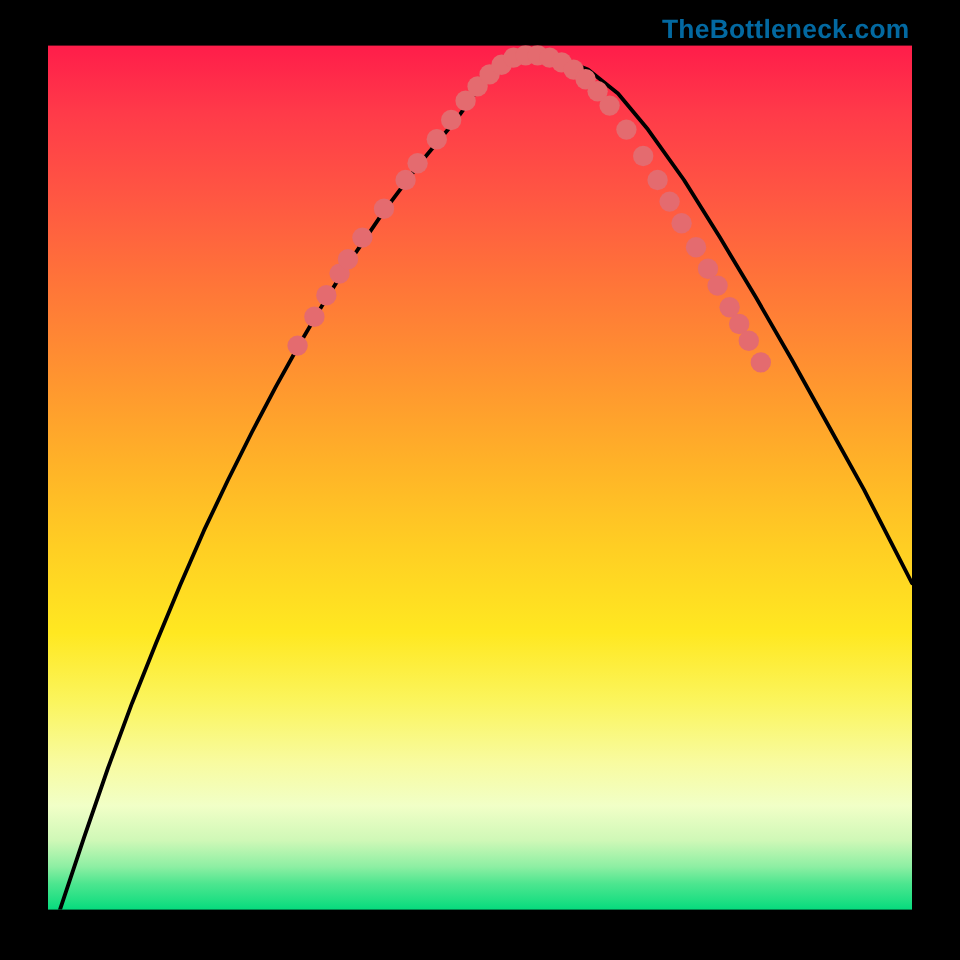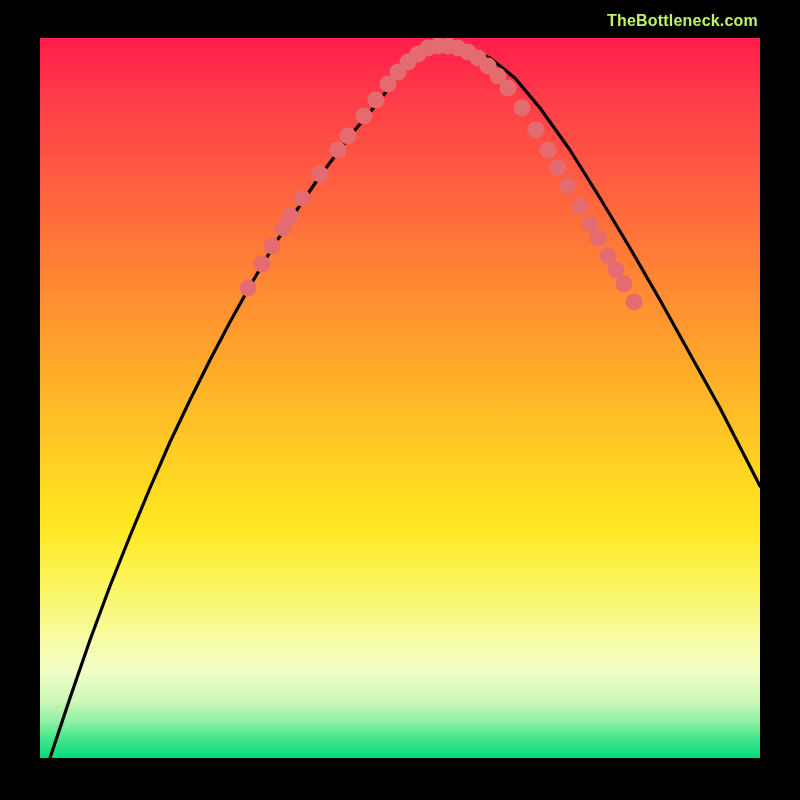--- a/index.html
+++ b/index.html
@@ -27,22 +27,22 @@
       #8eefa3 95%,
       #4de68f 97%,
       #1fdf83 99%,
       #06db7e 100%);
   }
   .curve-svg { position: absolute; left: 40px; top: 38px; width: 720px; height: 720px; pointer-events: none; }
   .watermark {
     position: absolute;
     top: 12px;
     right: 42px;
-    color: #bef264;
-    font-size: 16px;
+    color: #0369a1;
+    font-size: 22px;
     font-weight: 600;
     letter-spacing: 0.2px;
   }
 </style>
 </head>
 <body>
 
 <div class="container">
   <div class="plot-area"></div>
   <svg class="curve-svg" viewBox="0 0 720 720" preserveAspectRatio="none">

